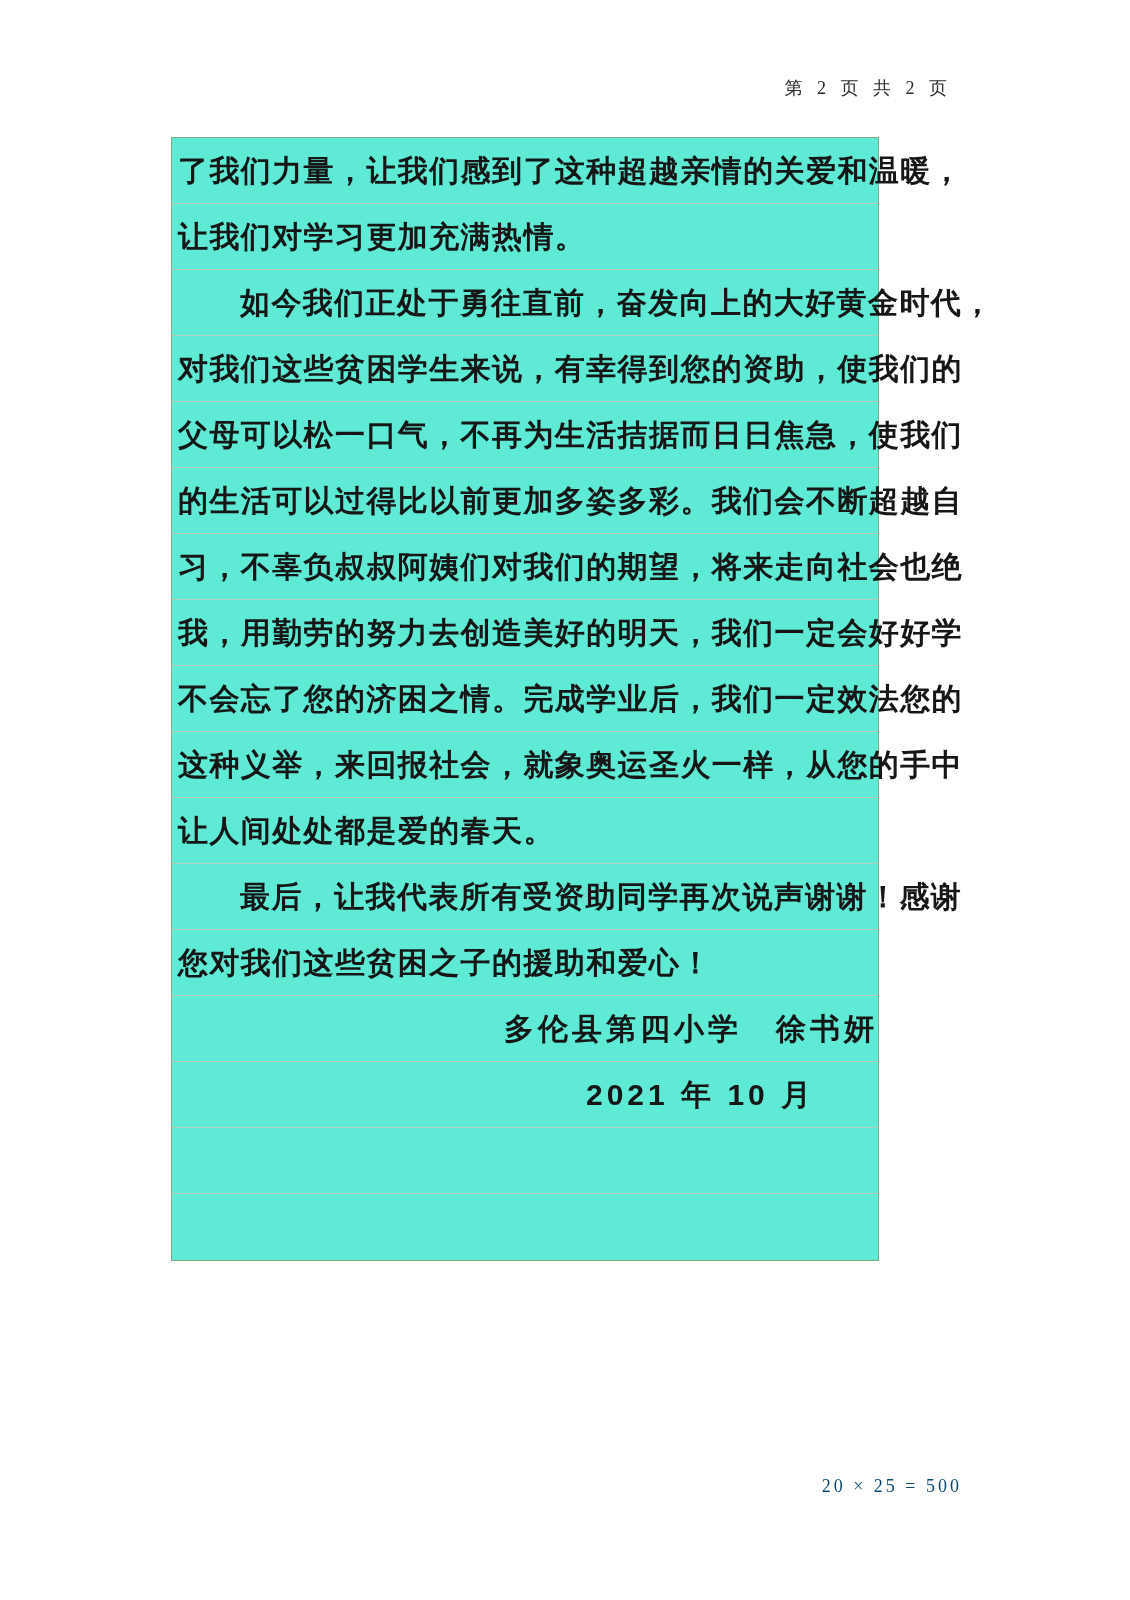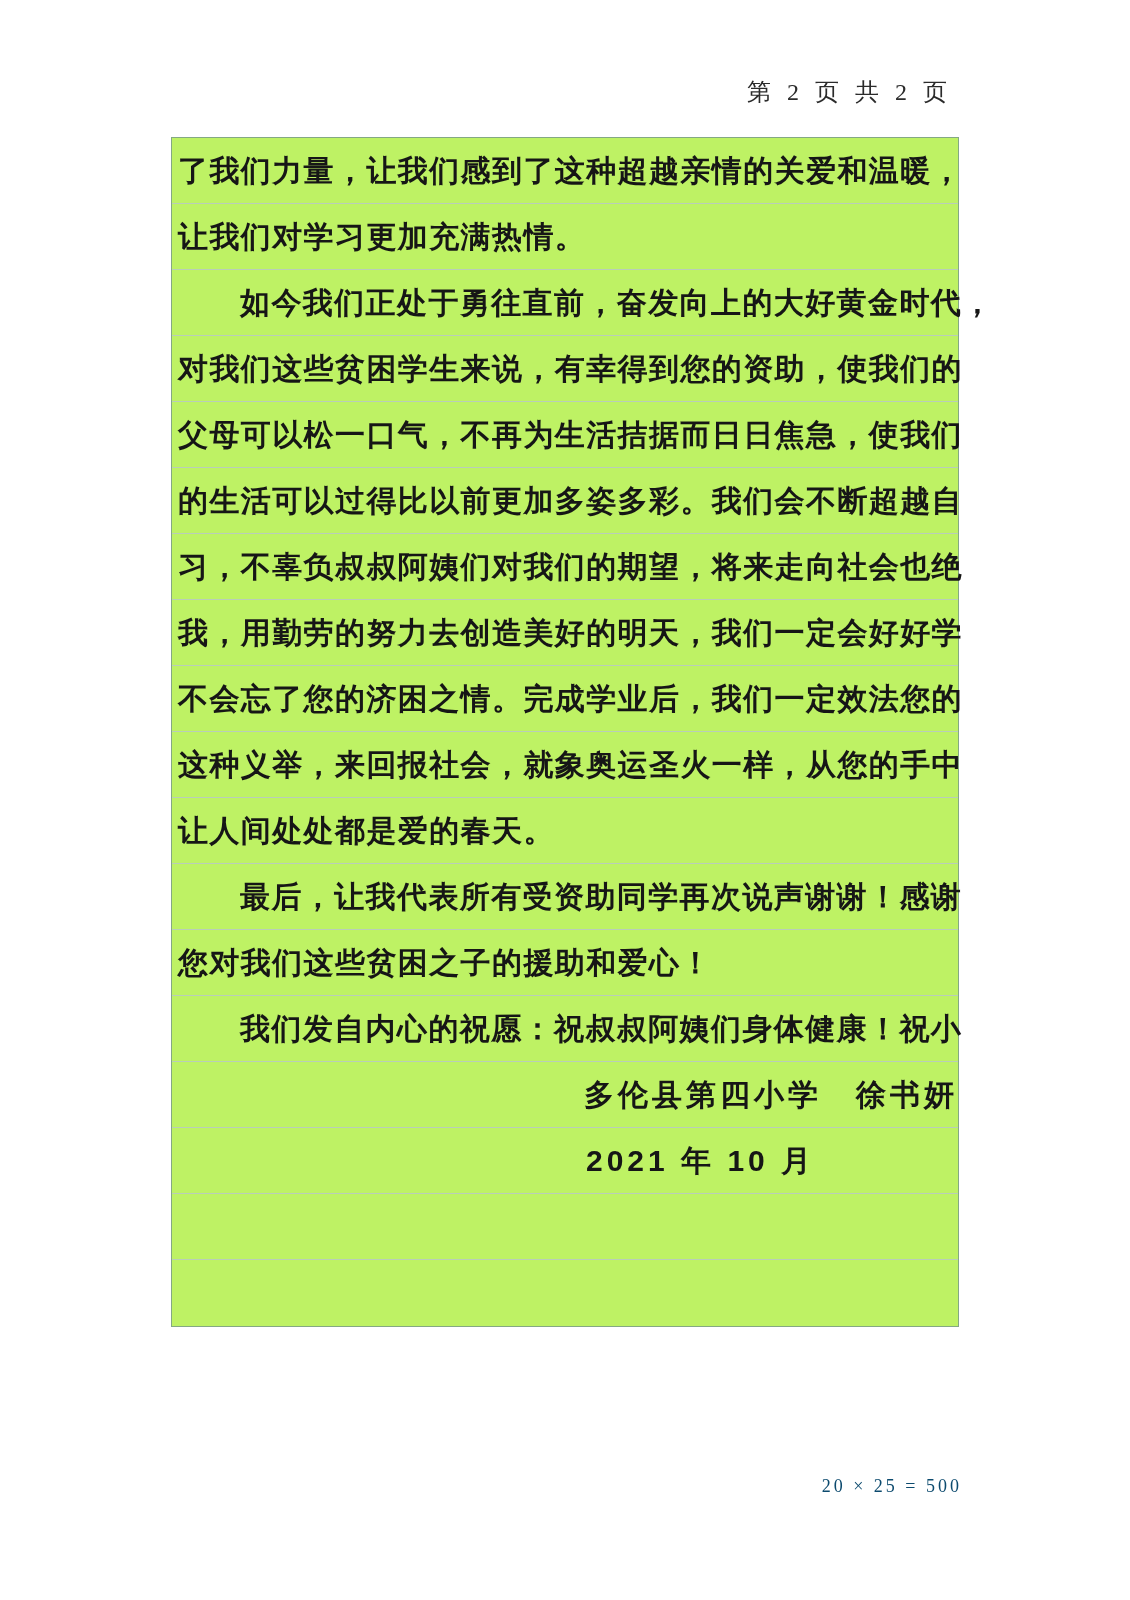--- a/index.html
+++ b/index.html
@@ -11,31 +11,31 @@
     overflow: hidden;
   }
   .page {
     position: absolute; inset: 0;
     background: #ffffff;
   }
   .page-header {
     position: absolute;
     top: 76px; right: 178px;
     font-family: "Liberation Serif", serif;
-    font-size: 24px;
+    font-size: 18px;
     letter-spacing: 5px;
     color: #2b2b2b;
     white-space: nowrap;
   }
   .composition-grid {
     position: absolute;
     left: 171px; top: 137px;
-    width: 788px;
+    width: 708px;
     border: 1px solid #84a884;
-    background: #bef264;
+    background: #5eead4;
   }
   .grid-row {
     height: 66px;
     border-bottom: 1px solid #b9cdb9;
     display: flex;
     align-items: center;
     padding-left: 6px;
     overflow: visible;
   }
   .grid-row:last-child { border-bottom: none; }
@@ -102,23 +102,20 @@
       </div>
       <div class="grid-row normal">
         <span class="row-text">让人间处处都是爱的春天。</span>
       </div>
       <div class="grid-row indent">
         <span class="row-text">最后，让我代表所有受资助同学再次说声谢谢！感谢</span>
       </div>
       <div class="grid-row normal">
         <span class="row-text">您对我们这些贫困之子的援助和爱心！</span>
       </div>
-      <div class="grid-row indent">
-        <span class="row-text">我们发自内心的祝愿：祝叔叔阿姨们身体健康！祝小</span>
-      </div>
       <div class="grid-row signature">
         <span class="row-text">多伦县第四小学　徐书妍</span>
       </div>
       <div class="grid-row date">
         <span class="row-text">2021 年 10 月</span>
       </div>
       <div class="grid-row empty">
         <span class="row-text"></span>
       </div>
       <div class="grid-row empty">

